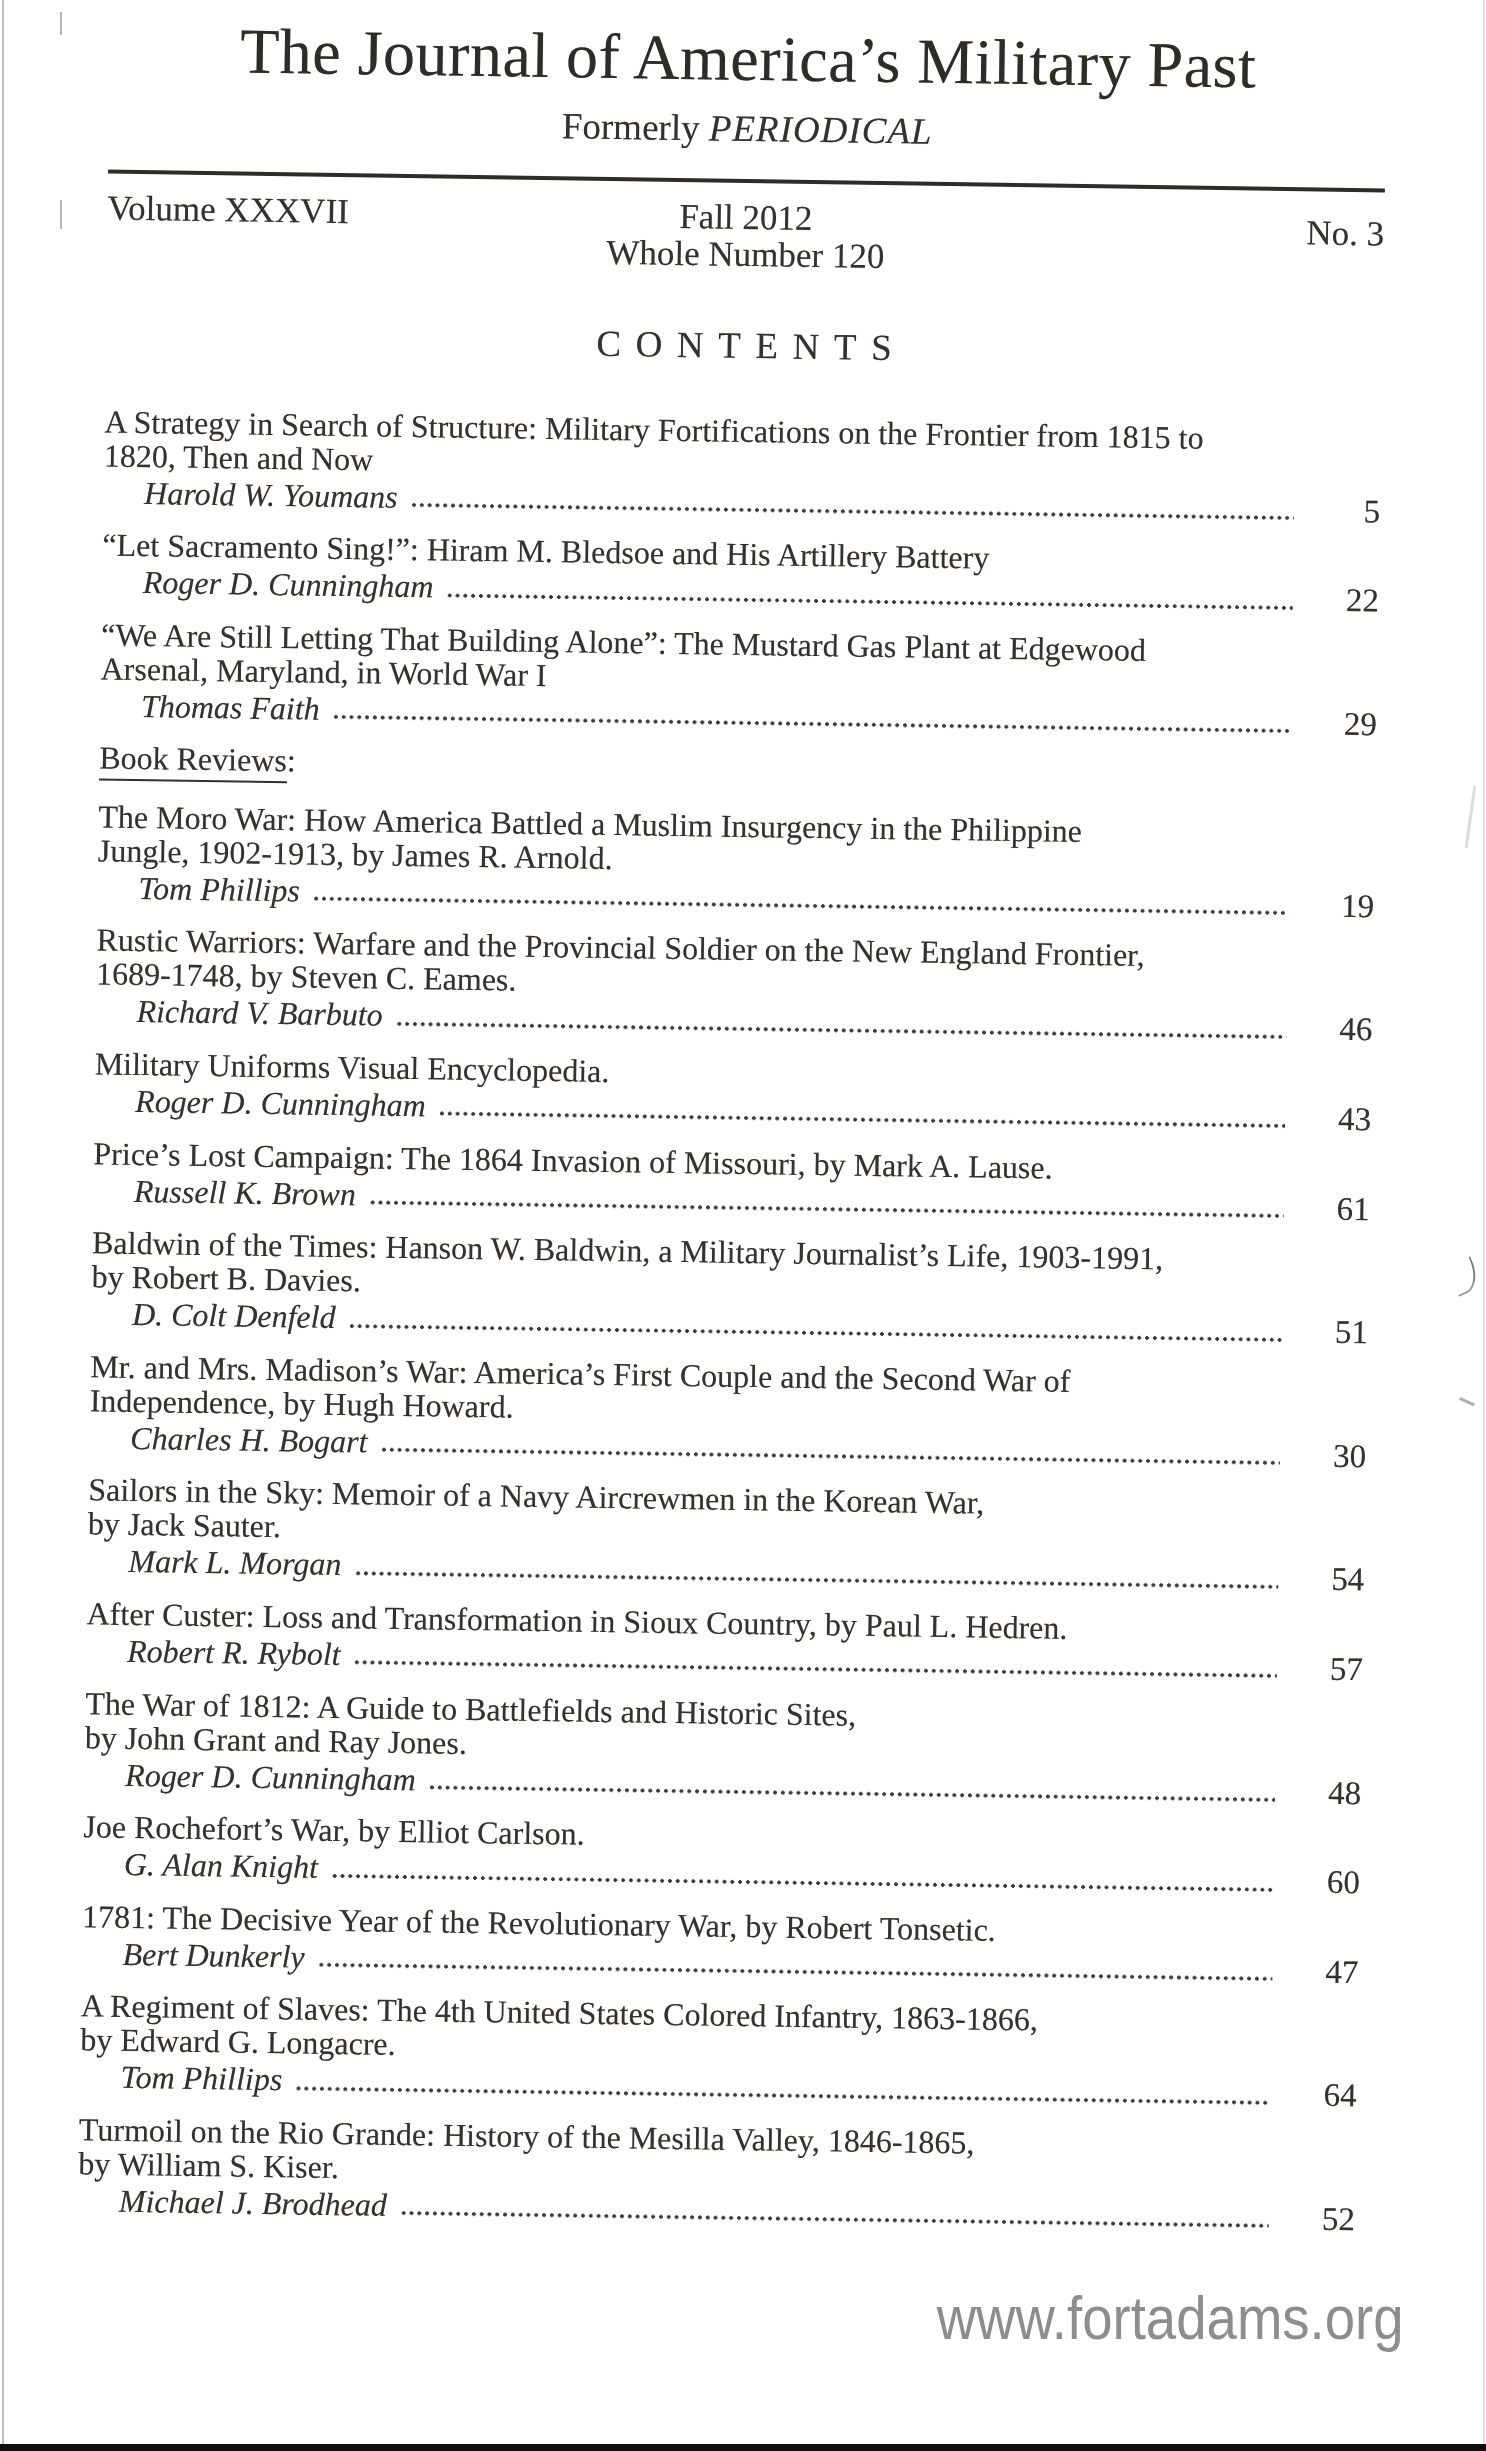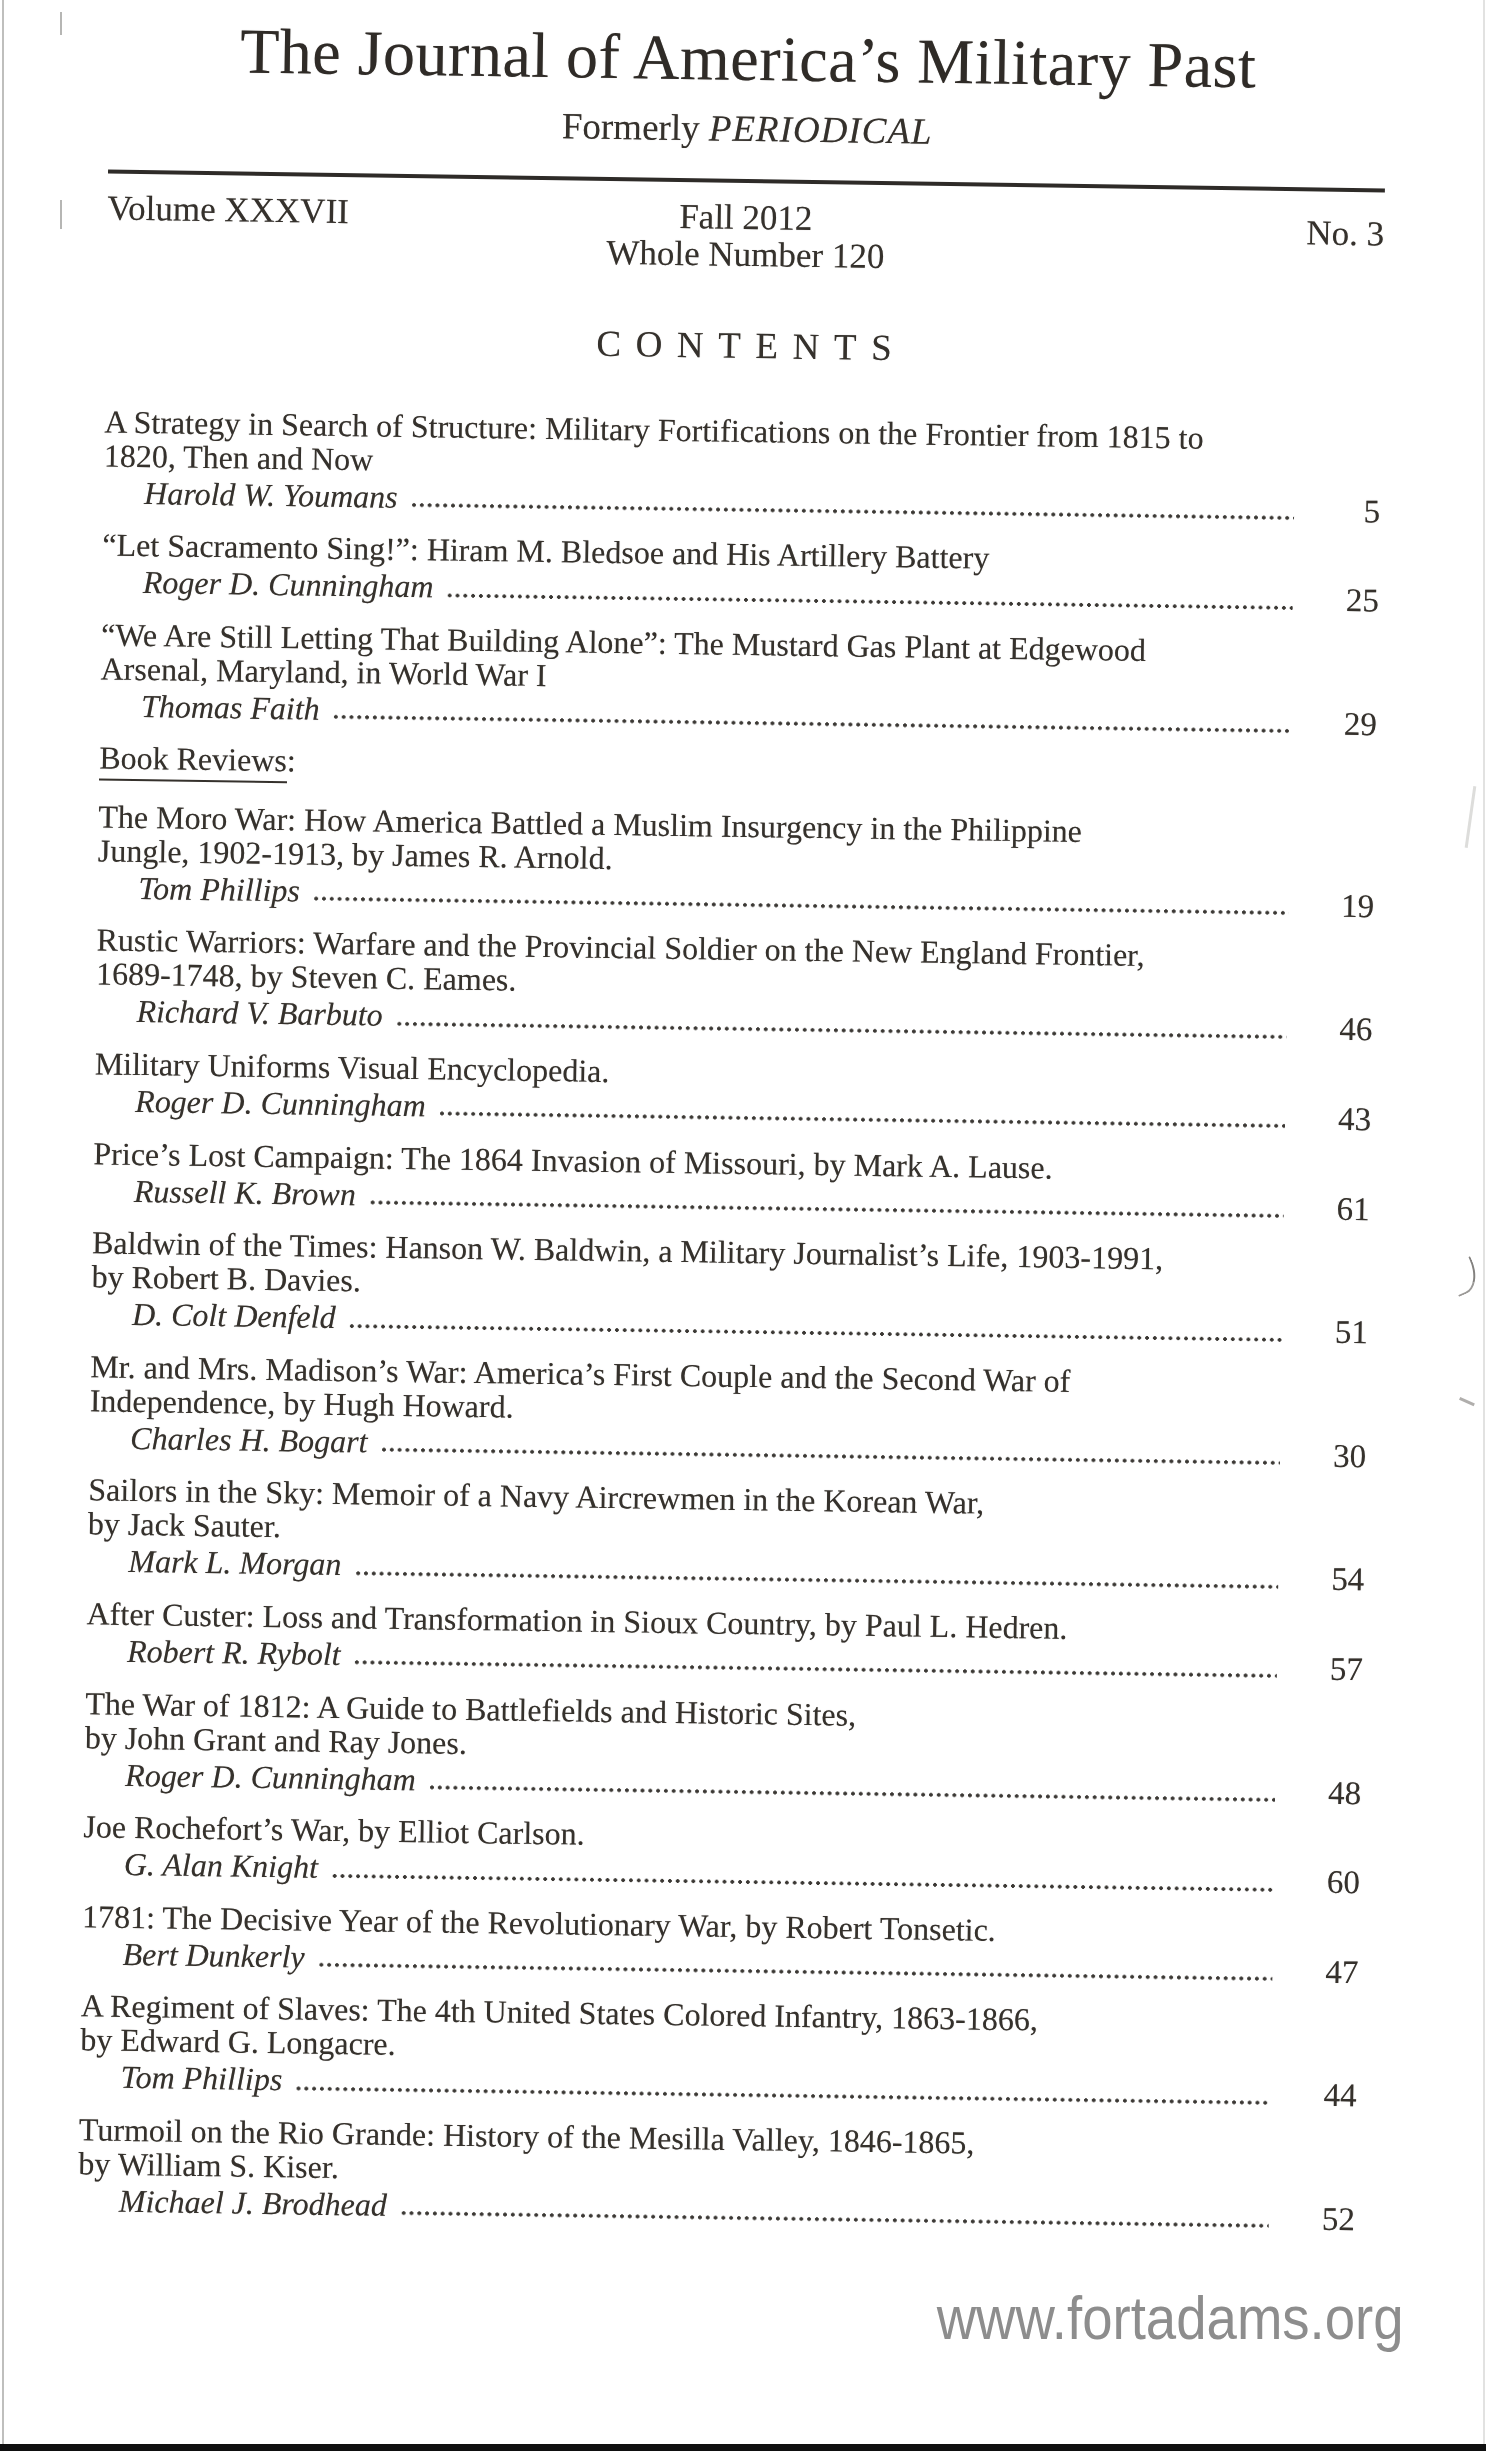--- a/index.html
+++ b/index.html
@@ -109,21 +109,21 @@
           </div>
       </div>
 
       <div class="entry">
         <div>
             <span class="tline">“Let Sacramento Sing!”:  Hiram M. Bledsoe and His Artillery Battery</span>
           </div>
         <div class="ref">
             <span class="author">Roger D. Cunningham</span>
             <span class="leader"></span>
-            <span class="pageno">25</span>
+            <span class="pageno">22</span>
           </div>
       </div>
 
       <div class="entry">
         <div>
             <span class="tline">“We Are Still Letting That Building Alone”:  The Mustard Gas Plant at Edgewood</span>
             <span class="tline">Arsenal, Maryland, in World War I</span>
           </div>
         <div class="ref">
             <span class="author">Thomas Faith</span>
@@ -262,21 +262,21 @@
       </div>
 
       <div class="entry">
         <div>
             <span class="tline">A Regiment of Slaves: The 4th United States Colored Infantry, 1863-1866,</span>
             <span class="tline">by Edward G. Longacre.</span>
           </div>
         <div class="ref">
             <span class="author">Tom Phillips</span>
             <span class="leader"></span>
-            <span class="pageno">44</span>
+            <span class="pageno">64</span>
           </div>
       </div>
 
       <div class="entry">
         <div>
             <span class="tline">Turmoil on the Rio Grande: History of the Mesilla Valley, 1846-1865,</span>
             <span class="tline">by William S. Kiser.</span>
           </div>
         <div class="ref">
             <span class="author">Michael J. Brodhead</span>

